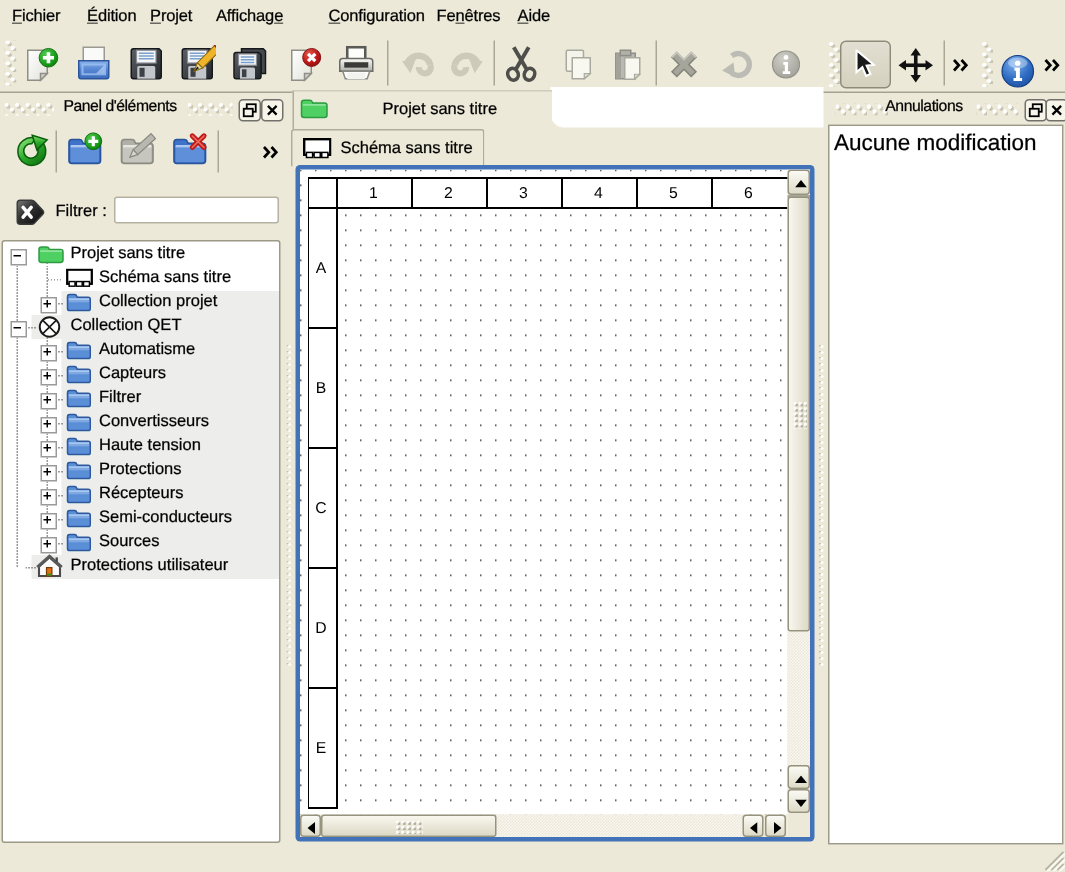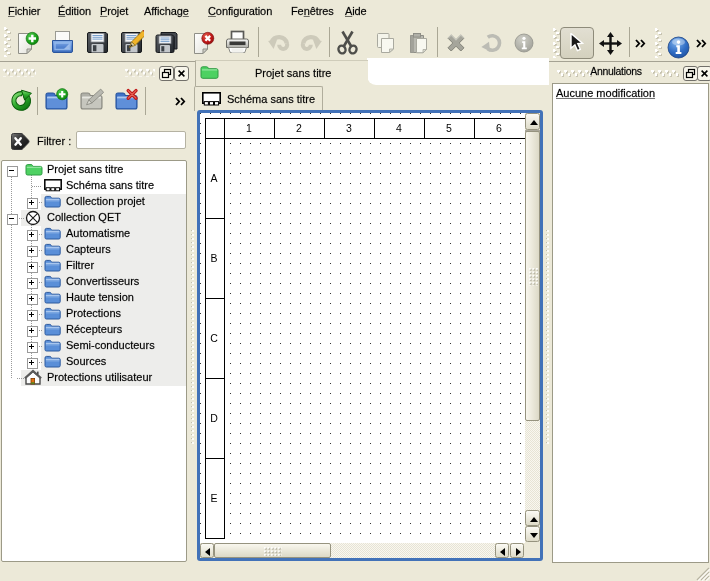--- a/index.html
+++ b/index.html
@@ -32,21 +32,21 @@
 </style>
 </head>
 <body>
 <div id="win">
 
 <div class="abs menu" style="left:0;top:0;width:672px;height:23px;">
   <span class="abs" style="left:8px;top:5px;"><u>F</u>ichier</span>
   <span class="abs" style="left:58px;top:5px;"><u>É</u>dition</span>
   <span class="abs" style="left:100px;top:5px;"><u>P</u>rojet</span>
   <span class="abs" style="left:144px;top:5px;">Affichag<u>e</u></span>
-  <span class="abs" style="left:208px;top:5px;text-align:right;"><u>C</u>onfiguration</span>
+  <span class="abs" style="left:219px;top:5px;text-align:right;"><u>C</u>onfiguration</span>
   <span class="abs" style="left:291px;top:5px;">Fe<u>n</u>êtres</span>
   <span class="abs" style="left:345px;top:5px;"><u>A</u>ide</span>
 </div>
 
 <div class="abs" style="left:0;top:23px;width:710px;height:38px;border-bottom:1px solid #a5a293;">
   <div class="abs handlev" style="left:3px;top:4px;width:8px;height:30px;"></div>
   </div>
 <div class="abs" id="tb-icons" style="left:0;top:0;width:710px;height:61px;">
       <svg class="abs" style="left:15px;top:30px;" width="26" height="26" viewBox="0 0 26 26">
 <defs>
@@ -249,20 +249,21 @@
           <path d="M1 1 L4.2 4.5 L1 8"></path>
           <path d="M6 1 L9.2 4.5 L6 8"></path>
         </g>
       </svg>
     </div>
 
 <div class="abs" style="left:0;top:62px;width:190px;height:500px;">
 
   <div class="abs handleh" style="left:3px;top:6px;width:33px;height:9px;"></div>
   <div class="abs handleh" style="left:125px;top:6px;width:30px;height:9px;"></div>
+  <div class="abs" style="left:0;top:3px;width:160px;text-align:center;font-size:10.5px;letter-spacing:-0.3px;">Panel d'éléments</div>
   <div class="abs dockbtn" style="left:159px;top:4px;">
         <svg width="13" height="13" style="position:absolute;left:0px;top:0px;">
           <rect x="4.5" y="2.5" width="6" height="5" fill="none" stroke="#000" stroke-width="1.2"></rect>
           <rect x="2.5" y="5.5" width="6" height="5" fill="#f7f5ea" stroke="#000" stroke-width="1.2"></rect>
         </svg>
       </div>
   <div class="abs dockbtn" style="left:174px;top:4px;">
         <svg width="13" height="13" style="position:absolute;left:0px;top:0px;">
           <path d="M3.6 3.6 L9.4 9.4 M9.4 3.6 L3.6 9.4" stroke="#000" stroke-width="1.5"></path>
         </svg>
@@ -624,21 +625,21 @@
           <rect x="4.5" y="2.5" width="6" height="5" fill="none" stroke="#000" stroke-width="1.2"></rect>
           <rect x="2.5" y="5.5" width="6" height="5" fill="#f7f5ea" stroke="#000" stroke-width="1.2"></rect>
         </svg>
       </div>
   <div class="abs dockbtn" style="left:148px;top:4px;">
         <svg width="13" height="13" style="position:absolute;left:0px;top:0px;">
           <path d="M3.6 3.6 L9.4 9.4 M9.4 3.6 L3.6 9.4" stroke="#000" stroke-width="1.5"></path>
         </svg>
       </div>
   <div class="abs" style="left:3px;top:21px;width:155px;height:478px;background:#fff;border:1px solid #9c9a87;">
-    <div class="abs" style="left:3px;top:3px;font-size:11px;text-decoration:underline;">Aucune modification</div>
+    <div class="abs" style="left:3px;top:3px;font-size:15px;">Aucune modification</div>
   </div>
 </div>
 
 <div class="abs" style="left:190.5px;top:230px;width:4px;height:215px;background-image:radial-gradient(circle 1px at 2px 1.2px,#fdfcf8 0 1px,rgba(0,0,0,0) 1.1px),radial-gradient(circle 1px at 1px 0.2px,#c2bfad 0 1px,rgba(0,0,0,0) 1.1px);background-size:4px 4px;"></div>
 <div class="abs" style="left:545.5px;top:230px;width:4px;height:215px;background-image:radial-gradient(circle 1px at 2px 1.2px,#fdfcf8 0 1px,rgba(0,0,0,0) 1.1px),radial-gradient(circle 1px at 1px 0.2px,#c2bfad 0 1px,rgba(0,0,0,0) 1.1px);background-size:4px 4px;"></div>
 
 <svg class="abs" style="left:696px;top:567px;" width="14" height="14" viewBox="0 0 14 14">
 <g stroke-width="1.4">
         <path d="M13 1 L1 13" stroke="#b8b5a2"></path>
         <path d="M13 5 L5 13" stroke="#b8b5a2"></path>

